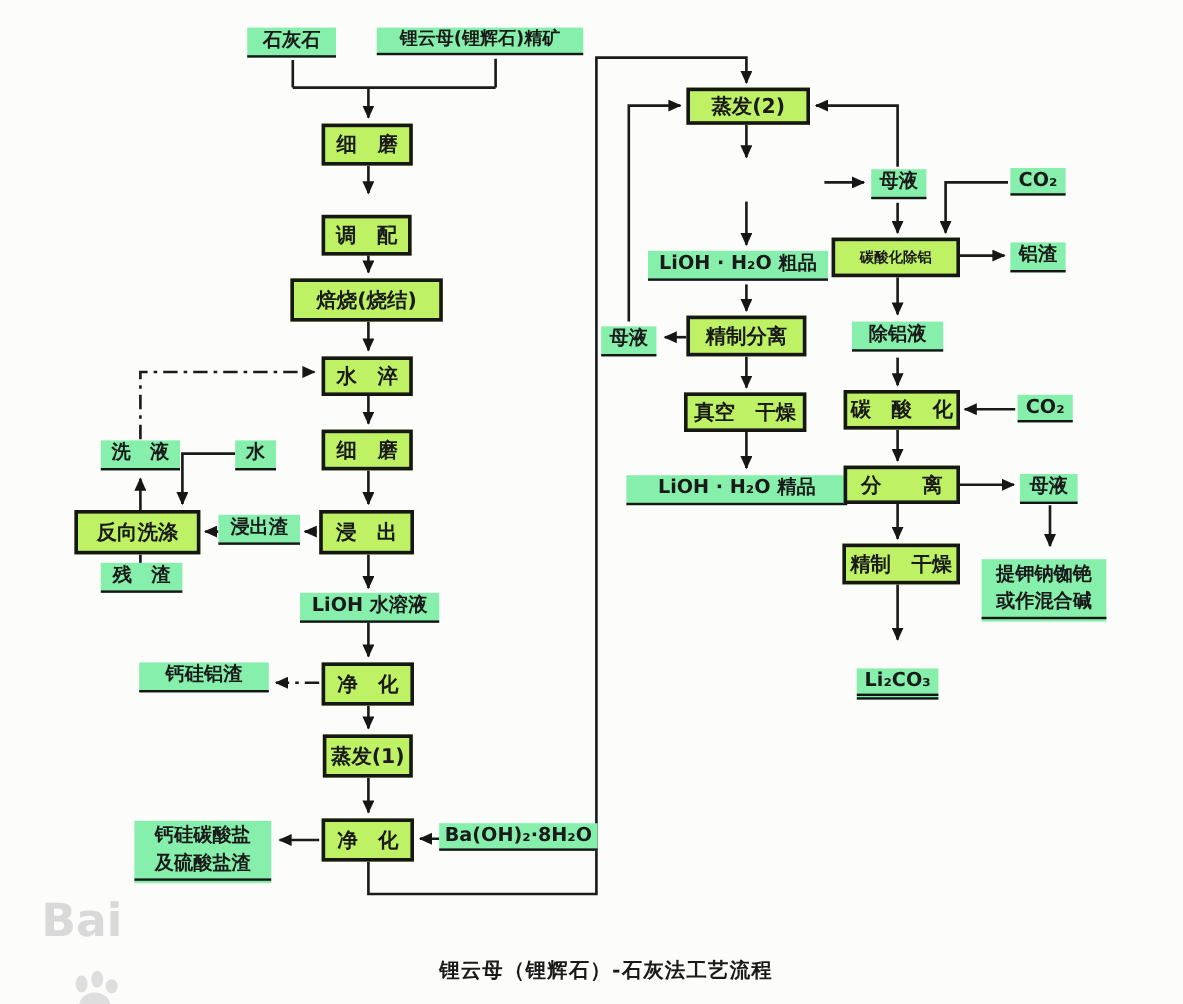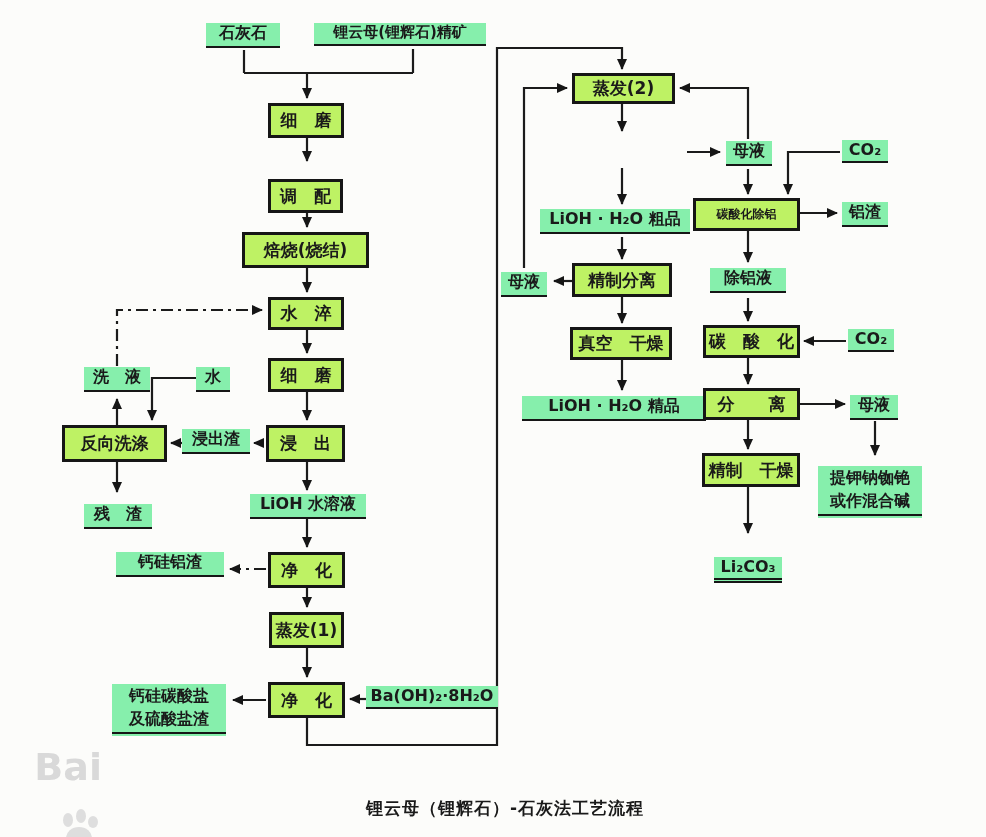--- a/index.html
+++ b/index.html
@@ -132,21 +132,21 @@
   <div class="box" style="left:268px;top:166px;width:75px;height:34px;margin-top:13px;">调　配</div>
   <div class="box" style="left:242px;top:232px;width:127px;height:36px;">焙烧(烧结)</div>
   <div class="box" style="left:268px;top:297px;width:76px;height:33px;">水　淬</div>
   <div class="box" style="left:268px;top:358px;width:76px;height:34px;">细　磨</div>
   <div class="box" style="left:266px;top:425px;width:79px;height:37px;">浸　出</div>
 
   <div class="lbl" style="left:84px;top:367px;width:66px;">洗　液</div>
   <div class="lbl" style="left:196px;top:367px;width:34px;">水</div>
   <div class="box" style="left:62px;top:425px;width:105px;height:37px;">反向洗涤</div>
   <div class="lbl" style="left:182px;top:429px;width:68px;">浸出渣</div>
-  <div class="lbl" style="left:84px;top:504px;width:68px;font-family:Liberation Mono, monospace;">残　渣</div>
+  <div class="lbl" style="left:84px;top:469px;width:68px;font-family:Liberation Mono, monospace;">残　渣</div>
 
   <div class="lbl" style="left:250px;top:494px;width:116px;">LiOH 水溶液</div>
   <div class="box" style="left:268px;top:552px;width:77px;height:36px;">净　化</div>
   <div class="lbl" style="left:116px;top:552px;width:108px;">钙硅铝渣</div>
   <div class="box" style="left:269px;top:612px;width:75px;height:36px;">蒸发(1)</div>
   <div class="box" style="left:268px;top:682px;width:77px;height:36px;">净　化</div>
   <div class="lbl" style="left:366px;top:686px;width:132px;">Ba(OH)₂·8H₂O</div>
   <div class="lbl nou two-line" style="left:112px;top:684px;width:114px;">
     <span>钙硅碳酸盐</span>
     <span class="u2">及硫酸盐渣</span>

